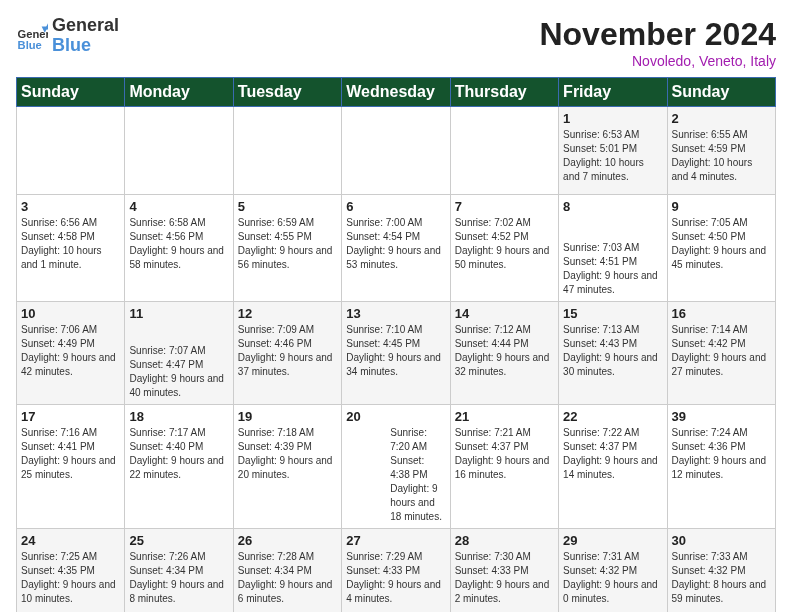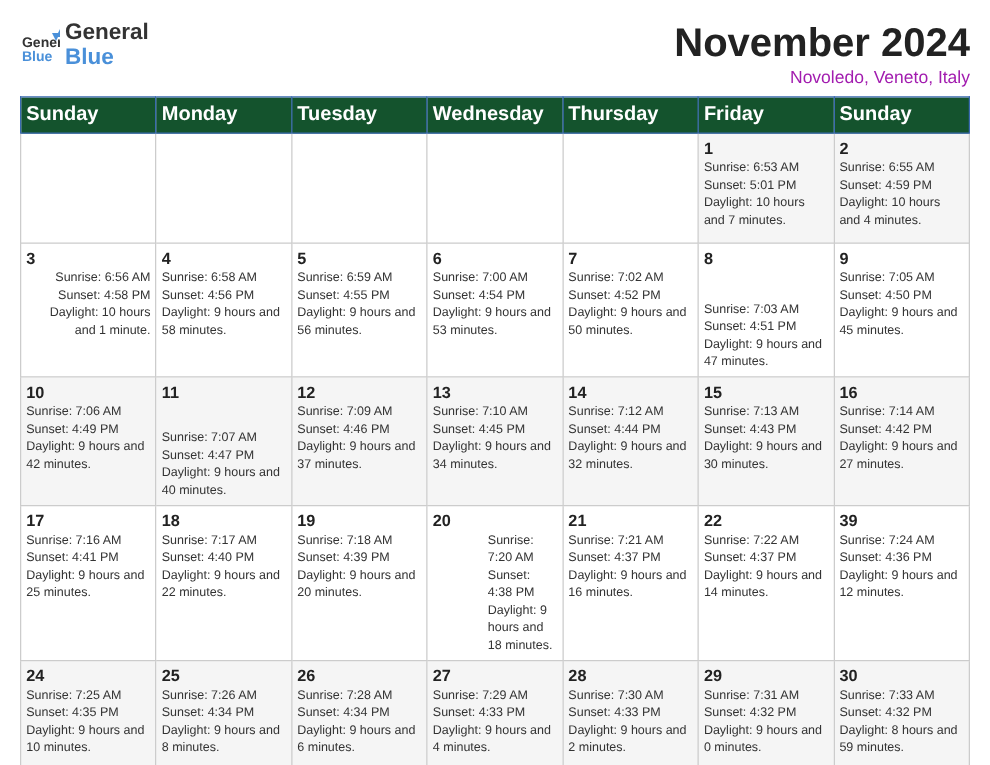--- a/index.html
+++ b/index.html
@@ -137,21 +137,21 @@
         <td>
           <div class="day-number">2</div>
           <div class="day-info" style="white-space: pre-line;">Sunrise: 6:55 AM
 Sunset: 4:59 PM
 Daylight: 10 hours and 4 minutes.</div>
         </td>
       </tr>
       <tr>
         <td>
           <div class="day-number">3</div>
-          <div class="day-info" style="white-space: pre-line; text-align: right;">Sunrise: 6:56 AM
+          <div class="day-info" style="white-space: pre-line;">Sunrise: 6:56 AM
 Sunset: 4:58 PM
 Daylight: 10 hours and 1 minute.</div>
         </td>
         <td>
           <div class="day-number">4</div>
           <div class="day-info" style="white-space: pre-line;">Sunrise: 6:58 AM
 Sunset: 4:56 PM
 Daylight: 9 hours and 58 minutes.</div>
         </td>
         <td>

